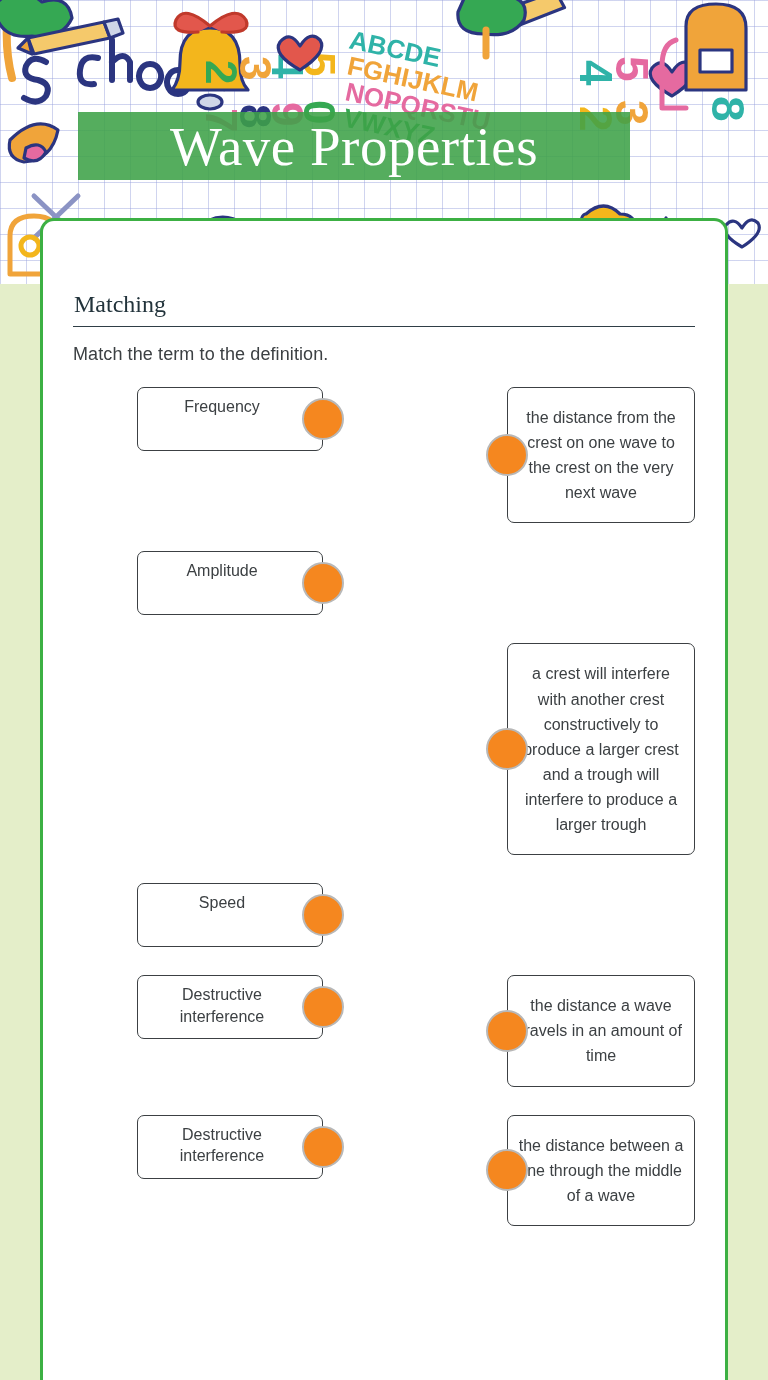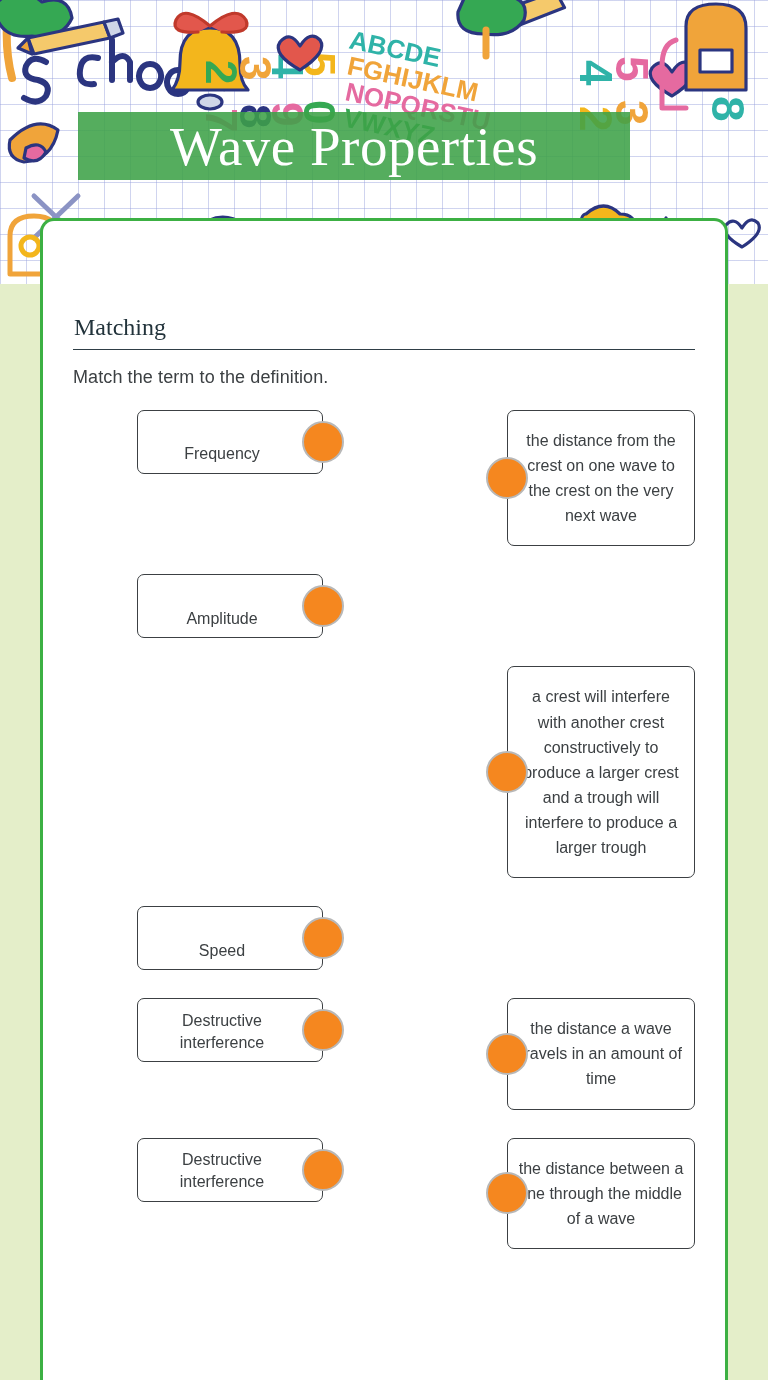--- a/index.html
+++ b/index.html
@@ -58,21 +58,21 @@
     width: 688px;
     height: 1162px;
     background: #ffffff;
     border: 3px solid #3cb043;
     border-bottom: none;
     border-radius: 14px 14px 0 0;
     z-index: 10;
     overflow: hidden;
   }
 
-  #card-inner { padding: 70px 30px 0 30px; margin-top: 23px; }
+  #card-inner { padding: 70px 30px 0 30px; }
 
   #section-title {
     font-family: "Liberation Serif", serif;
     font-size: 24px;
     color: #22333b;
     font-weight: 400;
     padding-left: 1px;
   }
   #section-rule {
     margin-top: 8px;
@@ -101,21 +101,21 @@
   .def-col { width: 188px; flex: none; }
 
   .term-box {
     position: relative;
     width: 186px;
     min-height: 64px;
     border: 1px solid #3c4043;
     border-radius: 7px;
     background: #fff;
     display: flex;
-    align-items: flex-end;
+    align-items: flex-start;
     justify-content: center;
     padding: 8px 30px 8px 14px;
   }
   .term-label {
     font-size: 16px;
     line-height: 1.35;
     color: #3c4043;
     text-align: center;
   }
 

